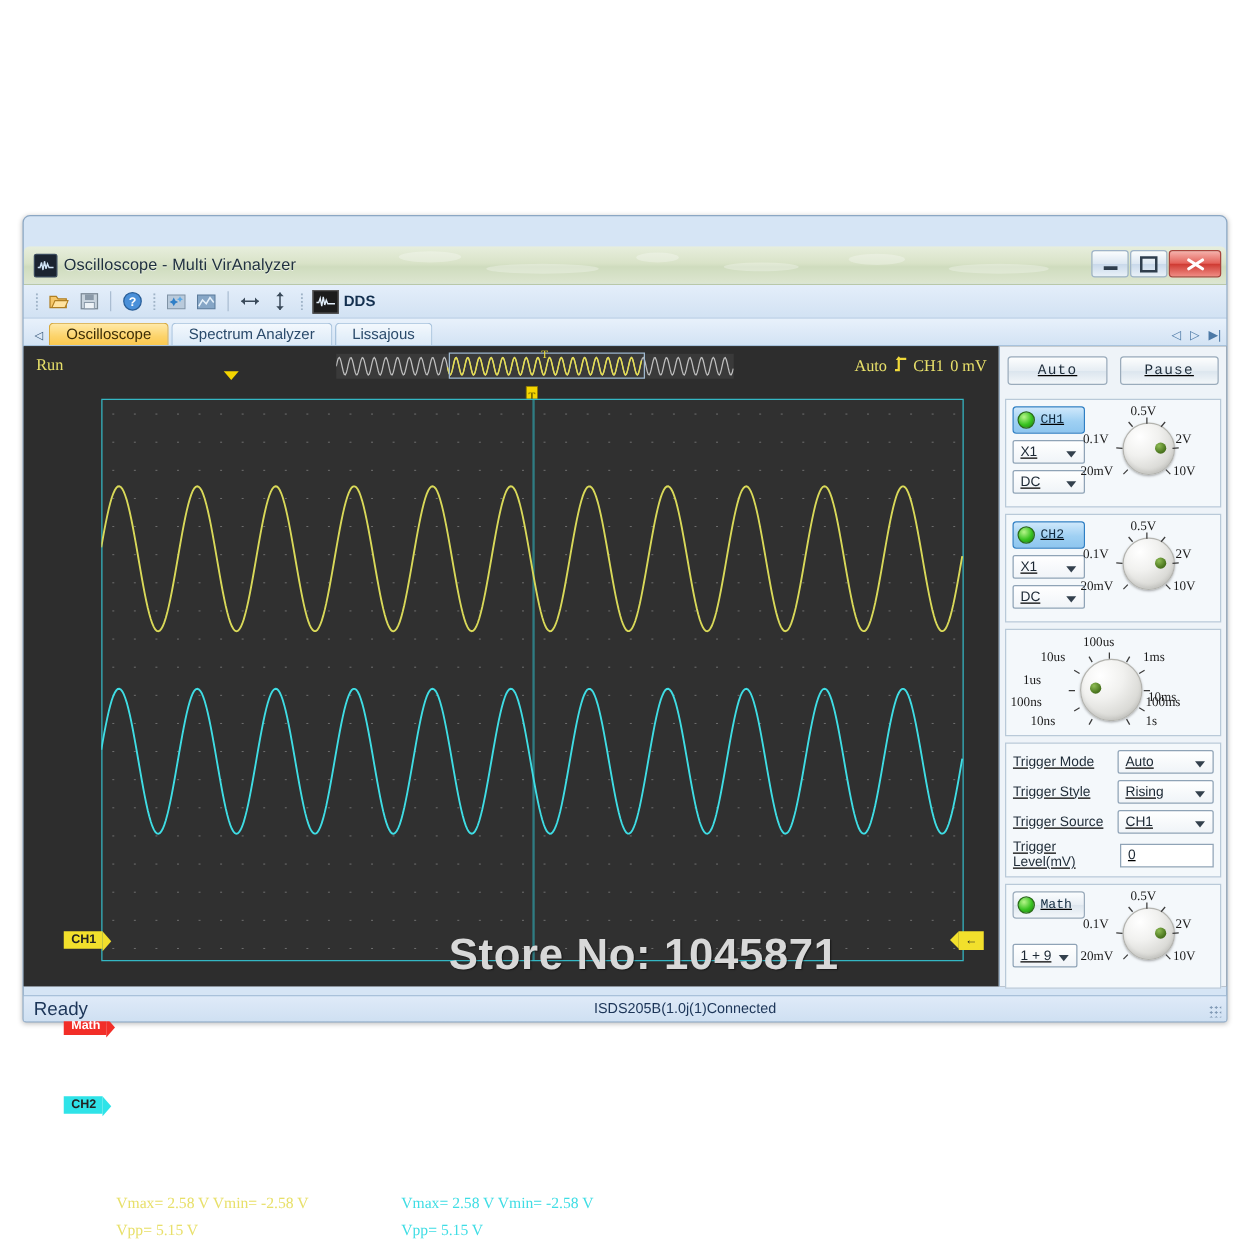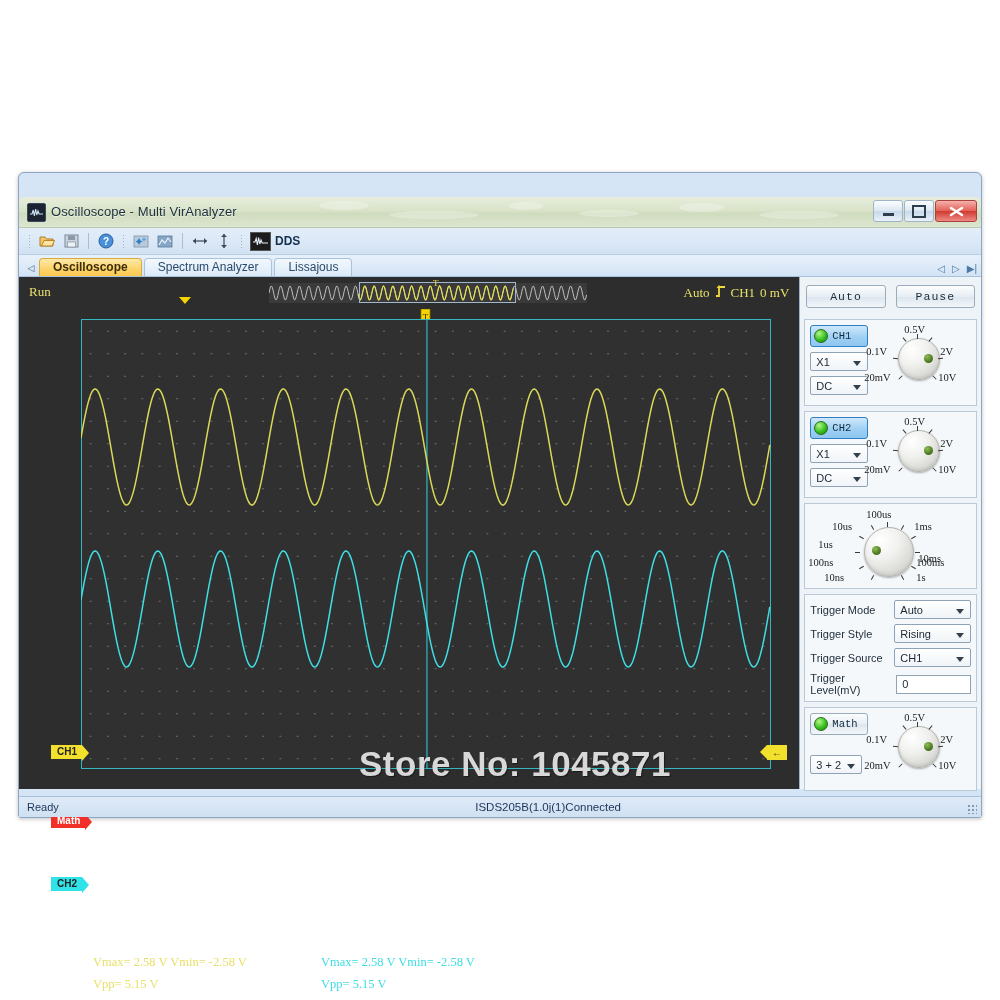--- a/index.html
+++ b/index.html
@@ -103,29 +103,29 @@
     color:#3a5a7d; font-size:9px; }
   .tab {
     height:17px; line-height:17px; padding:0 13px;
     font-size:12px; color:#2a4a6b;
     background: linear-gradient(to bottom,#f3f8fd,#dceaf7);
     border:1px solid #a8c3dd; border-bottom:none;
     border-radius:4px 4px 0 0; margin-right:2px;
   }
   .tab.active {
     background: linear-gradient(to bottom,#ffe9a8,#fcd36a 60%,#fbc94f);
-    border-color:#d8a93c; color:#3c2d06; font-weight:bold;
+    border-color:#d8a93c; color:#3c2d06; font-weight:normal;
   }
   .tab-nav-right {
     position:absolute; right:4px; bottom:2px; display:flex; gap:7px; align-items:center;
   }
   .navarrow { font-size:10px; color:#4c79a6; }
 
   
-  .scope-body { position:relative; display:flex; height:512px; background:#2c2c2c; }
+  .scope-body { position:relative; display:flex; height:512px; background:#2c2c2c;text-decoration:underline; }
   .scope-left { position:relative; width:782px; background:#2d2d2d; }
 
   
   .scope-topbar { position:relative; height:30px; }
   .run-label { position:absolute; left:10px; top:7px; font-size:13px; color:#e8e06a;
     font-family:"Liberation Serif", serif; }
   .trig-info { position:absolute; right:10px; top:7px; font-size:13px; color:#e8e06a;
     font-family:"Liberation Serif", serif; display:flex; align-items:center; gap:5px;}
   .trig-edge-ico { display:inline-block; }
 
@@ -292,21 +292,21 @@
     padding-left:5px; box-sizing:border-box;
   }
 
   
   .statusbar {
     position:absolute; left:0; bottom:0; width:100%; height:20px;
     background: linear-gradient(to bottom,#dfeaf8,#cfe0f2);
     border-top:1px solid #a9c1da;
     display:flex; align-items:center;
   }
-  .st-ready { font-size:11px; color:#1c3558; margin-left:8px; }
+  .st-ready { font-size:15px; color:#1c3558; margin-left:8px; }
   .st-conn {
     position:absolute; left:50%; transform:translateX(-17%);
     font-size:11.5px; color:#1c3558;
   }
   .st-grip {
     position:absolute; right:4px; bottom:3px; width:10px; height:10px;
     background-image: radial-gradient(circle, #8099b5 1px, transparent 1px);
     background-size:4px 4px;
   }
 </style>
@@ -607,21 +607,21 @@
         </div>
 
         <div class="panel">
           <div class="chan-row">
             <div class="chan-left">
               <div class="chbtn" style="background:linear-gradient(to bottom,#fbfdfe,#e8eef4 50%,#dde6ee 51%,#f3f7fa);border-color:#9aabbb;">
                 <span class="led"></span>
                 <span class="lbl">Math</span>
               </div>
               <div style="height:15px;"></div>
-              <div class="sel" style="width:52px;">3 + 2</div>
+              <div class="sel" style="width:52px;">1 + 9</div>
             </div>
             <div class="knob-area">
               <div class="knob" style="left:30px;top:13px;width:40px;height:40px;">
                 <div class="knob-dot" style="left:25px;top:15px;"></div>
               </div>
               <div class="ktick" style="left:36px;top:-1px;">0.5V</div>
               <div class="ktick" style="left:-2px;top:21px;">0.1V</div>
               <div class="ktick" style="left:72px;top:21px;">2V</div>
               <div class="ktick" style="left:-4px;top:47px;">20mV</div>
               <div class="ktick" style="left:70px;top:47px;">10V</div>

